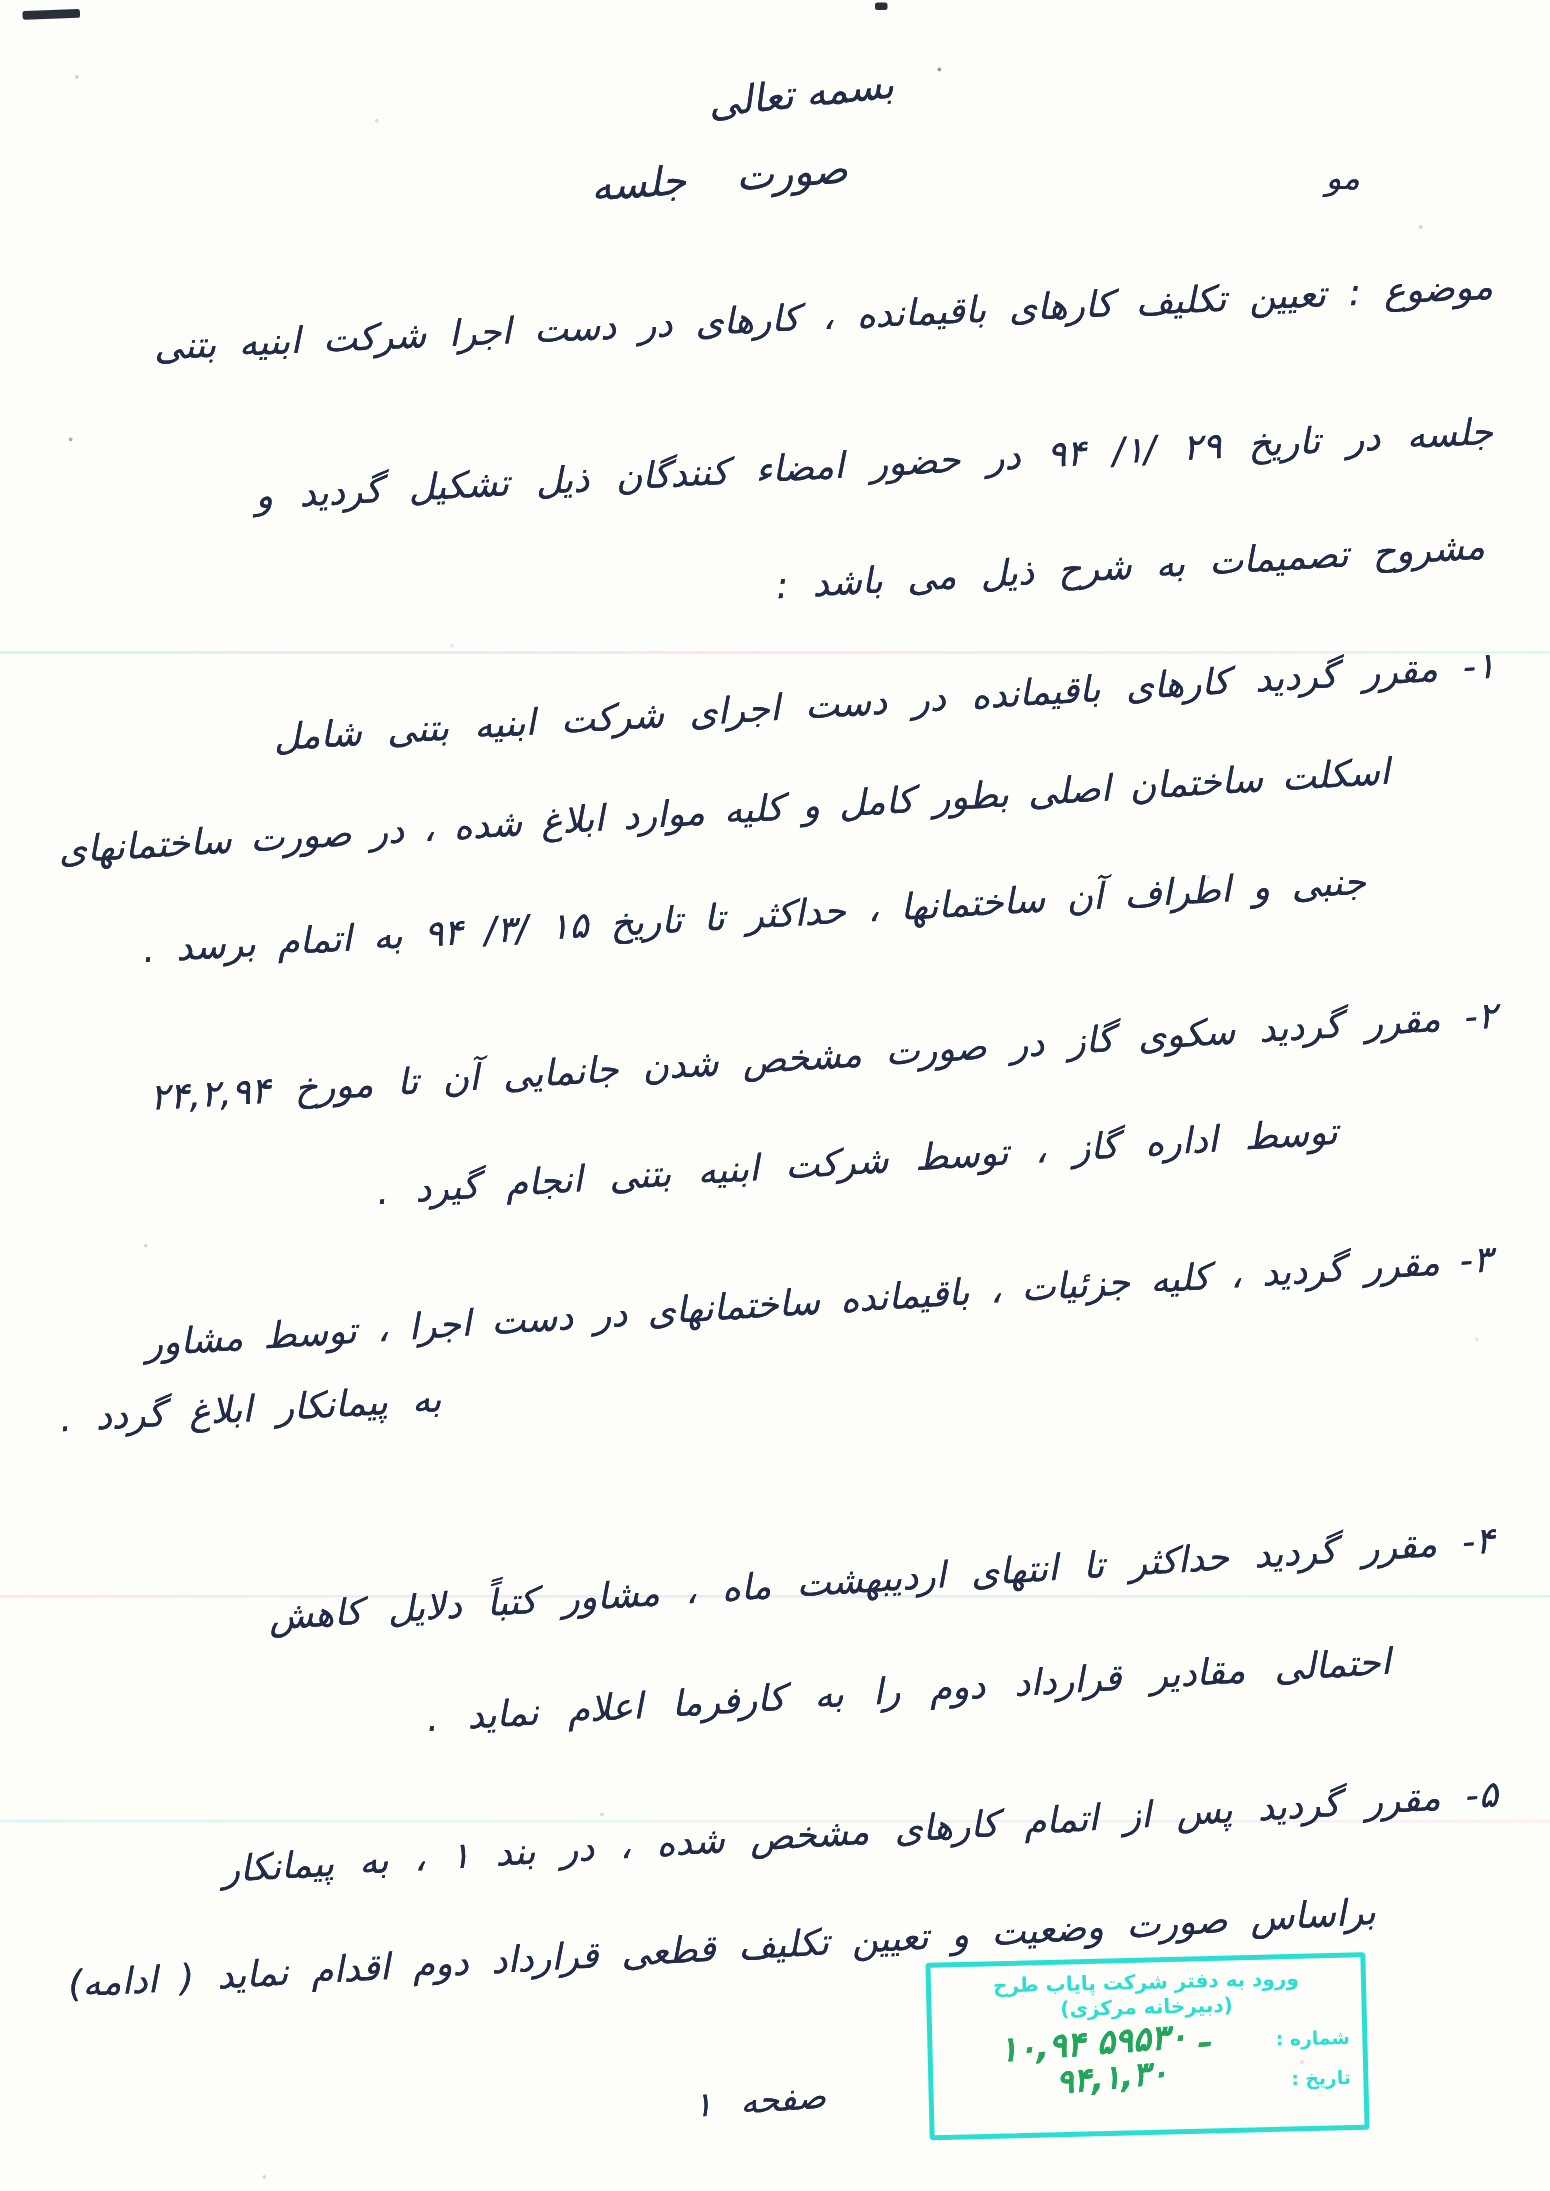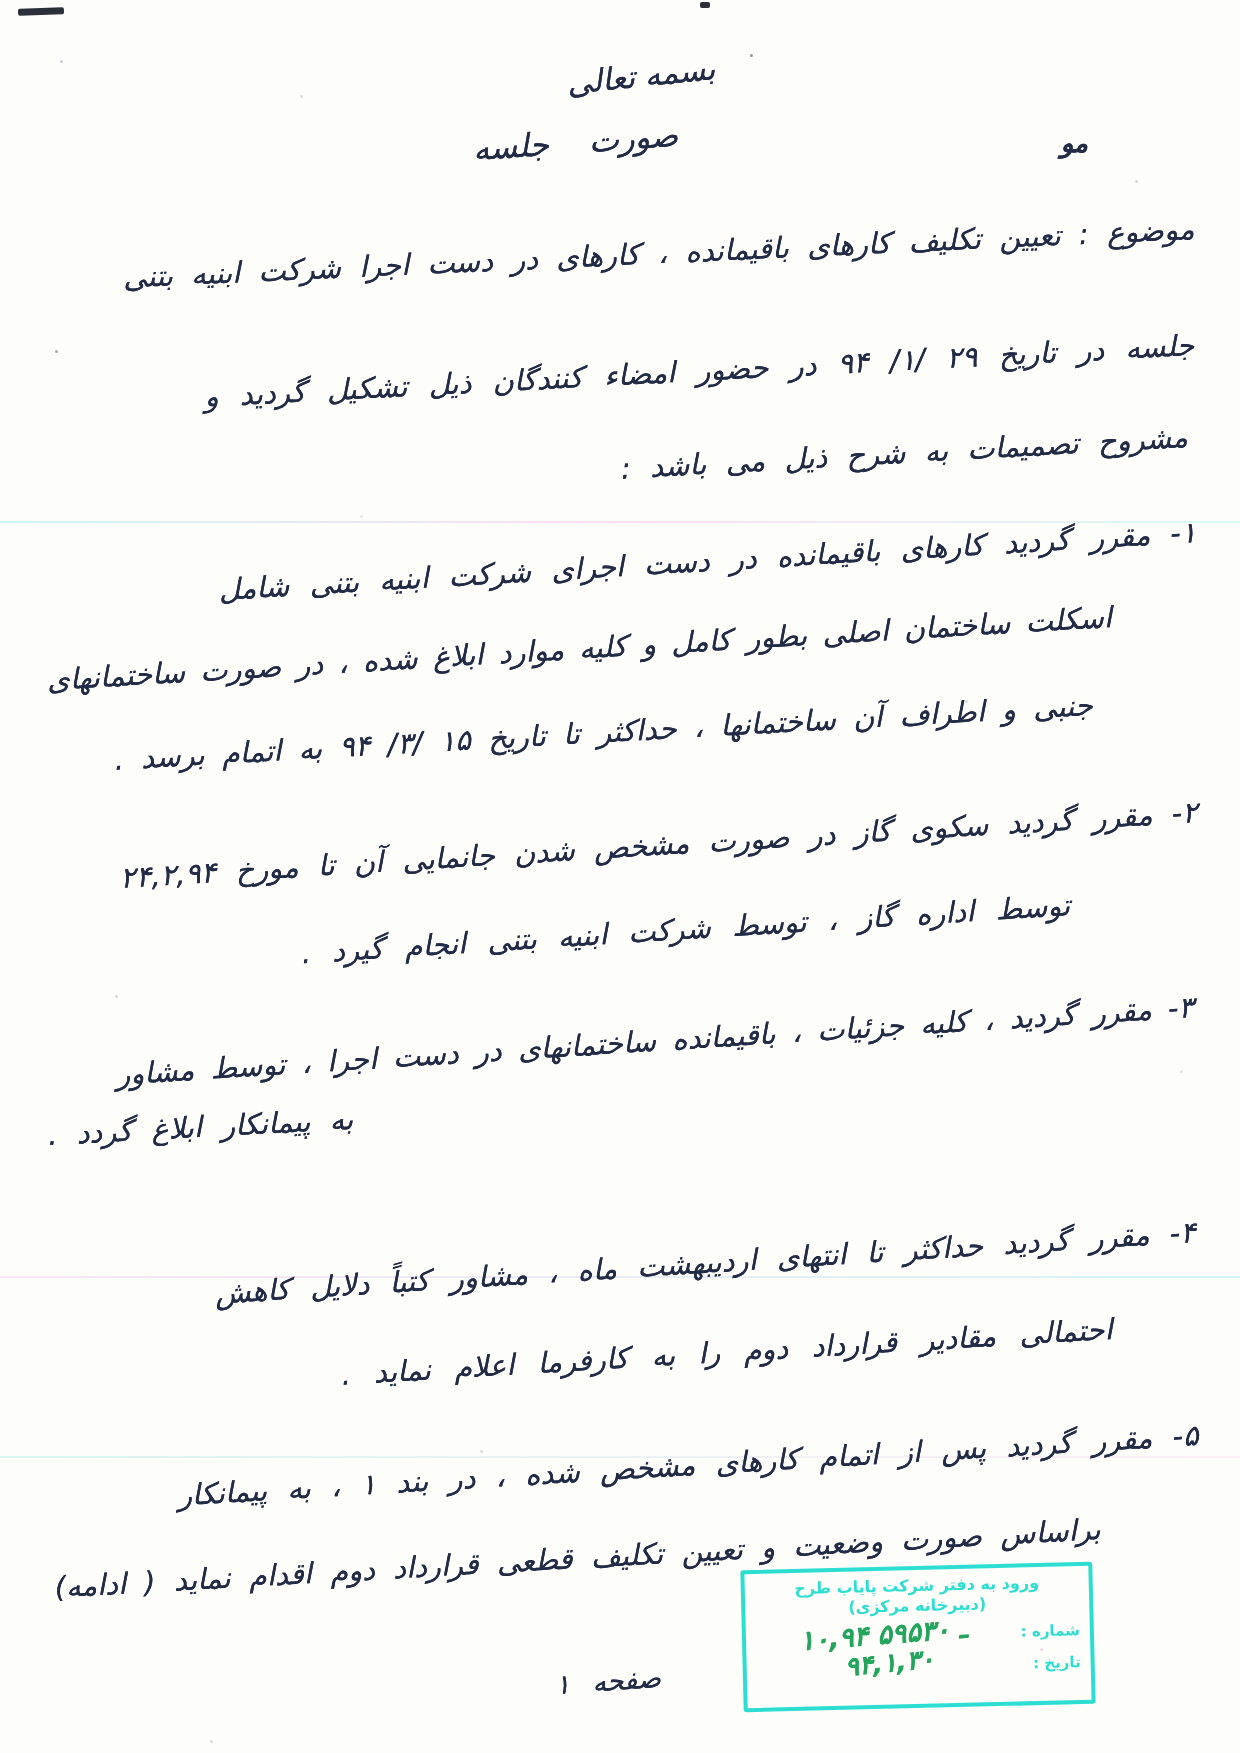--- a/index.html
+++ b/index.html
@@ -82,21 +82,21 @@
   <div class="corner-mark" style="left:700px;top:2px;width:10px;height:6px;"></div>
   <div class="noise" style="left:60px;top:60px;"></div>
   <div class="scanline sl1"></div>
   <div class="scanline sl2"></div>
   <div class="scanline sl3"></div>
 
   <div class="hand center" style="left:490px;top:42px;width:300px;font-size:31px;transform:rotate(-6deg);">بسمه تعالی</div>
 
   <div class="hand center" style="left:415px;top:112px;width:320px;font-size:32px;word-spacing:30px;transform:rotate(-4deg);">صورت جلسه</div>
 
-  <div class="hand" style="right:152px;top:128px;font-size:26px;font-weight:bold;">مو</div>
+  <div class="hand" style="right:152px;top:128px;font-size:26px;">مو</div>
 
   <div class="hand" style="right:46px;top:212px;word-spacing:9px;transform:rotate(-2.6deg);">موضوع : تعیین تکلیف کارهای باقیمانده ، کارهای در دست اجرا شرکت ابنیه بتنی</div>
 
   <div class="hand" style="right:46px;top:328px;word-spacing:12px;transform:rotate(-3deg);">جلسه در تاریخ ۲۹ /۱/ ۹۴ در حضور امضاء کنندگان ذیل تشکیل گردید و</div>
   <div class="hand" style="right:52px;top:420px;word-spacing:10px;transform:rotate(-3.2deg);">مشروح تصمیمات به شرح ذیل می باشد :</div>
 
   <div class="hand" style="right:44px;top:515px;word-spacing:11px;transform:rotate(-3.4deg);">۱- مقرر گردید کارهای باقیمانده در دست اجرای شرکت ابنیه بتنی شامل</div>
   <div class="hand" style="right:128px;top:600px;word-spacing:6px;transform:rotate(-3.4deg);">اسکلت ساختمان اصلی بطور کامل و کلیه موارد ابلاغ شده ، در صورت ساختمانهای</div>
   <div class="hand" style="right:148px;top:688px;word-spacing:8px;transform:rotate(-3.2deg);">جنبی و اطراف آن ساختمانها ، حداکثر تا تاریخ ۱۵ /۳/ ۹۴ به اتمام برسد .</div>
 

